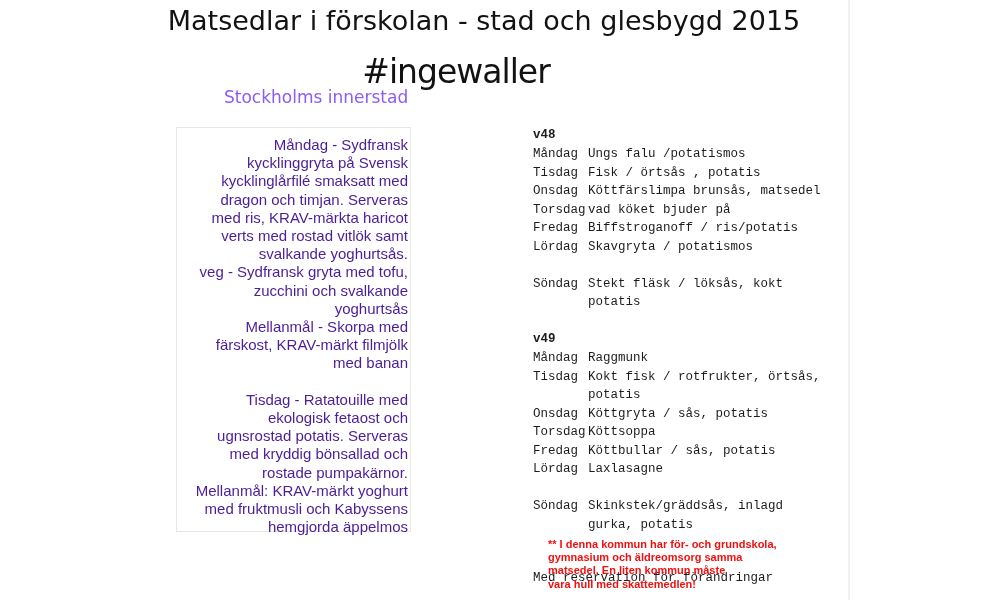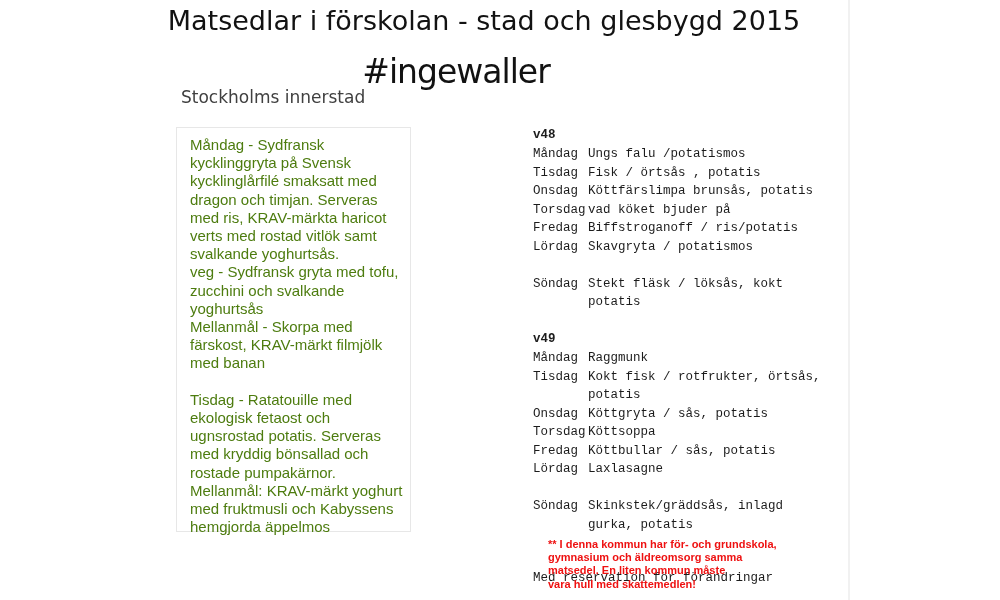--- a/index.html
+++ b/index.html
@@ -15,32 +15,33 @@
     position:absolute; left:0; top:5px; width:968px; text-align:center;
     font-family:"DejaVu Sans", sans-serif; font-size:27px; color:#121212;
     white-space:nowrap;
   }
   .hashtag {
     position:absolute; left:0; top:52px; width:912px; text-align:center;
     font-family:"DejaVu Sans", sans-serif; font-size:33px; color:#121212;
     letter-spacing:-1px;
   }
   .col-header {
-    position:absolute; font-family:"DejaVu Sans", sans-serif; color:#404040;
+    position:absolute; font-family:"DejaVu Sans", sans-serif; color:#8b5cf6;
     white-space:nowrap;
+    margin-left:43px;
   }
   .col-header--left  { left:181px; top:87px; font-size:17px; }
   .col-header--right { left:563px; top:91px; font-size:15.5px; }
   .menu-box {
     position:absolute; left:176px; top:127px; width:235px; height:405px;
     box-sizing:border-box; border:1px solid #e7e7e7; background:#ffffff;
   }
   .menu-text {
     margin:8px 2px 18px 13px; font-size:15px; line-height:18.2px;
-    color:#4d7c0f; white-space:pre-line;
+    color:#4c1d95; white-space:pre-line;text-align:right;
   }
   .right-col {
     position:absolute; left:533px; top:126px; width:300px;
     color:#1c1c1c; font-size:12.5px;font-family:Liberation Mono, monospace;
   }
   .week-label { font-weight:bold; line-height:19px; }
   .menu-row { display:flex; line-height:18.5px; }
   .menu-row .day { width:55px; flex:none; }
   .menu-row--gap { margin-top:18.5px;justify-content:center; }
   .week--second { margin-top:18.5px; }
@@ -97,21 +98,21 @@
       <div class="menu-row">
         <span class="day">Måndag</span>
         <span class="dish">Ungs falu /potatismos</span>
       </div>
       <div class="menu-row">
         <span class="day">Tisdag</span>
         <span class="dish">Fisk / örtsås , potatis</span>
       </div>
       <div class="menu-row">
         <span class="day">Onsdag</span>
-        <span class="dish">Köttfärslimpa brunsås, potatis</span>
+        <span class="dish">Köttfärslimpa brunsås, matsedel</span>
       </div>
       <div class="menu-row">
         <span class="day">Torsdag</span>
         <span class="dish">vad köket bjuder på</span>
       </div>
       <div class="menu-row">
         <span class="day">Fredag</span>
         <span class="dish">Biffstroganoff / ris/potatis</span>
       </div>
       <div class="menu-row">

